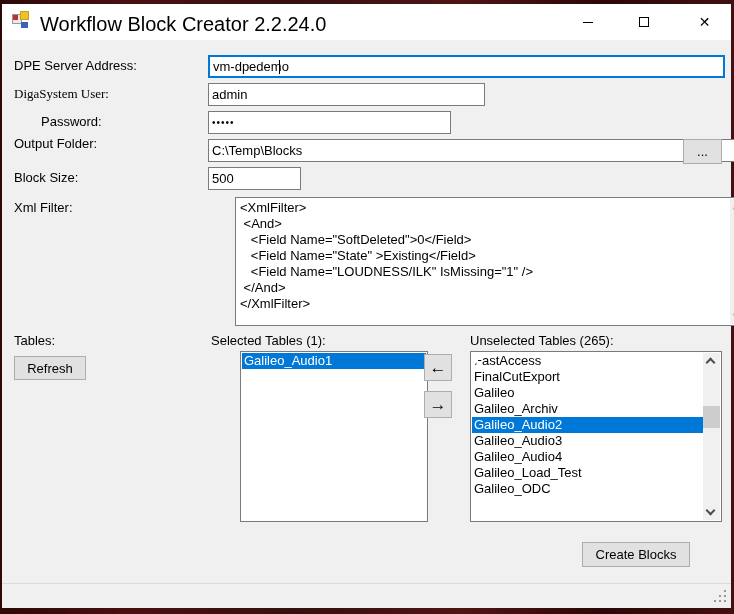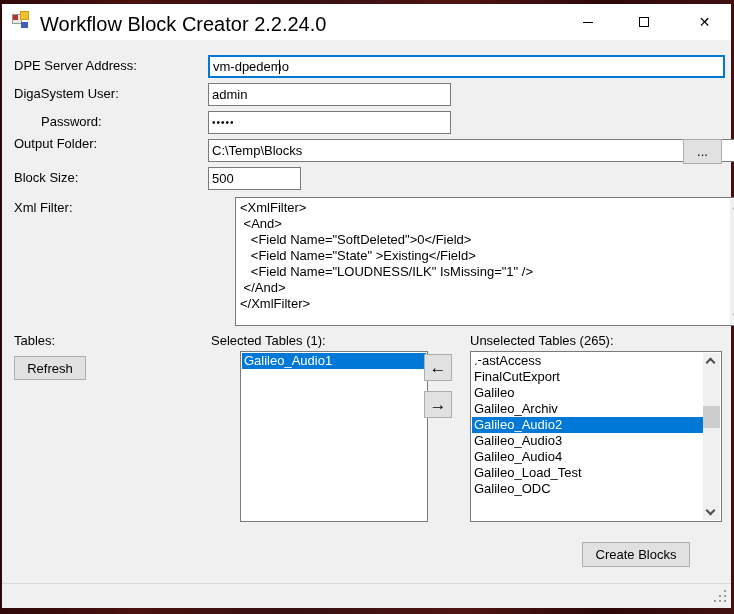--- a/index.html
+++ b/index.html
@@ -64,22 +64,22 @@
     <div class="max-glyph"></div>
   </div>
   <div class="capbtn" style="left:678px;width:53px;">
     <span class="close-glyph">✕</span>
   </div>
 
   <div class="lbl" style="left:14px;top:58px;">DPE Server Address:</div>
   <input class="tb focused" style="left: 208px; top: 55px; width: 517px;" value="vm-dpedemo">
   <div class="caret" style="left:279px;top:60px;"></div>
 
-  <div class="lbl" style="left:14px;top:86px;">DigaSystem User:</div>
-  <input class="tb" style="left: 208px; top: 83px; width: 243px;" value="admin">
+  <div class="lbl" style="left:14px;top:86px;font-family:Liberation Serif, serif;">DigaSystem User:</div>
+  <input class="tb" style="left: 208px; top: 83px; width: 277px;" value="admin">
 
   <div class="lbl" style="left:5px;top:114px;margin-left:36px;">Password:</div>
   <input class="tb" style="left: 208px; top: 111px; width: 243px; font-size: 10px; letter-spacing: 1px;" value="•••••">
 
   <div class="lbl" style="left:14px;top:136px;">Output Folder:</div>
   <input class="tb" style="left: 208px; top: 139px; width: 538px;" value="C:\Temp\Blocks">
   <div class="btn" style="left:683px;top:139px;width:39px;height:25px;">...</div>
 
   <div class="lbl" style="left:14px;top:170px;">Block Size:</div>
   <input class="tb" style="left: 208px; top: 167px; width: 93px;" value="500">

